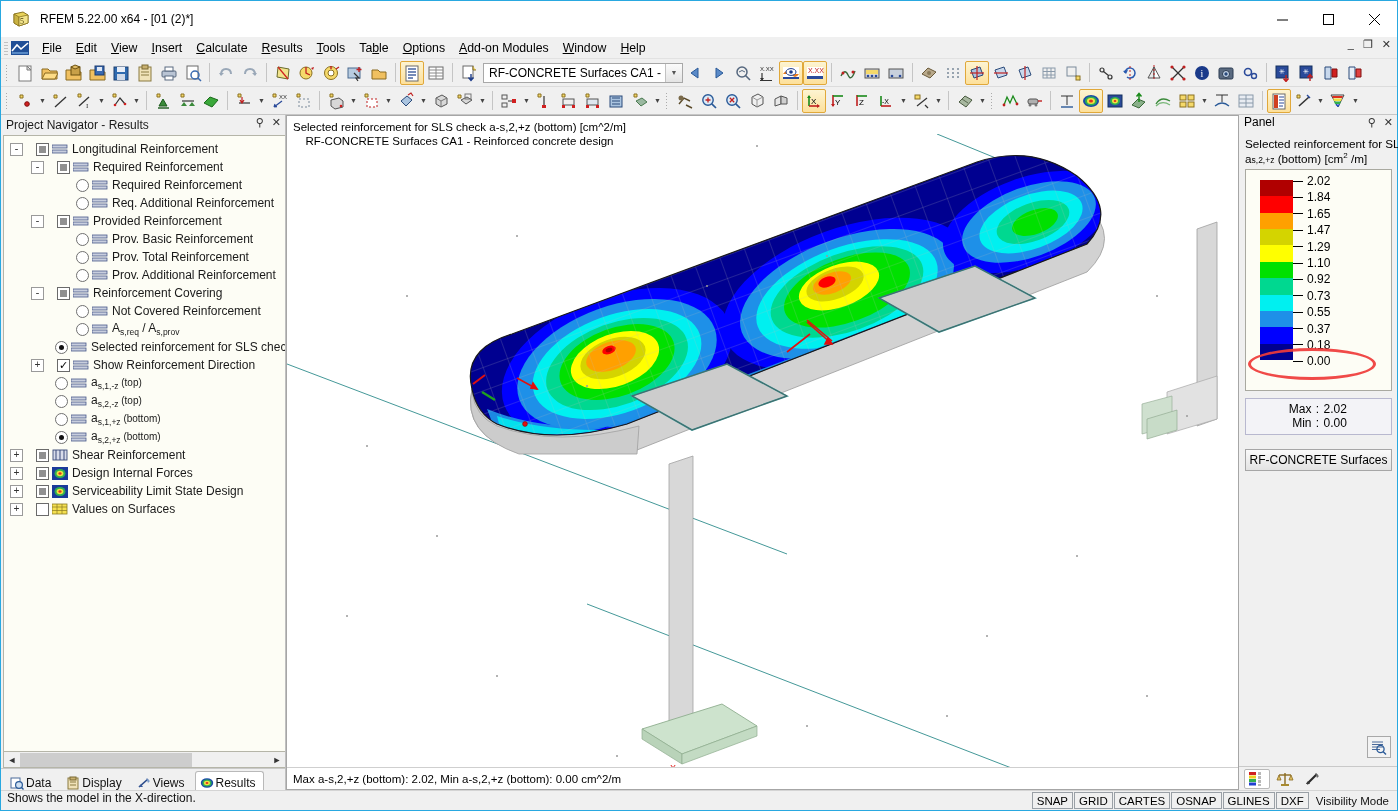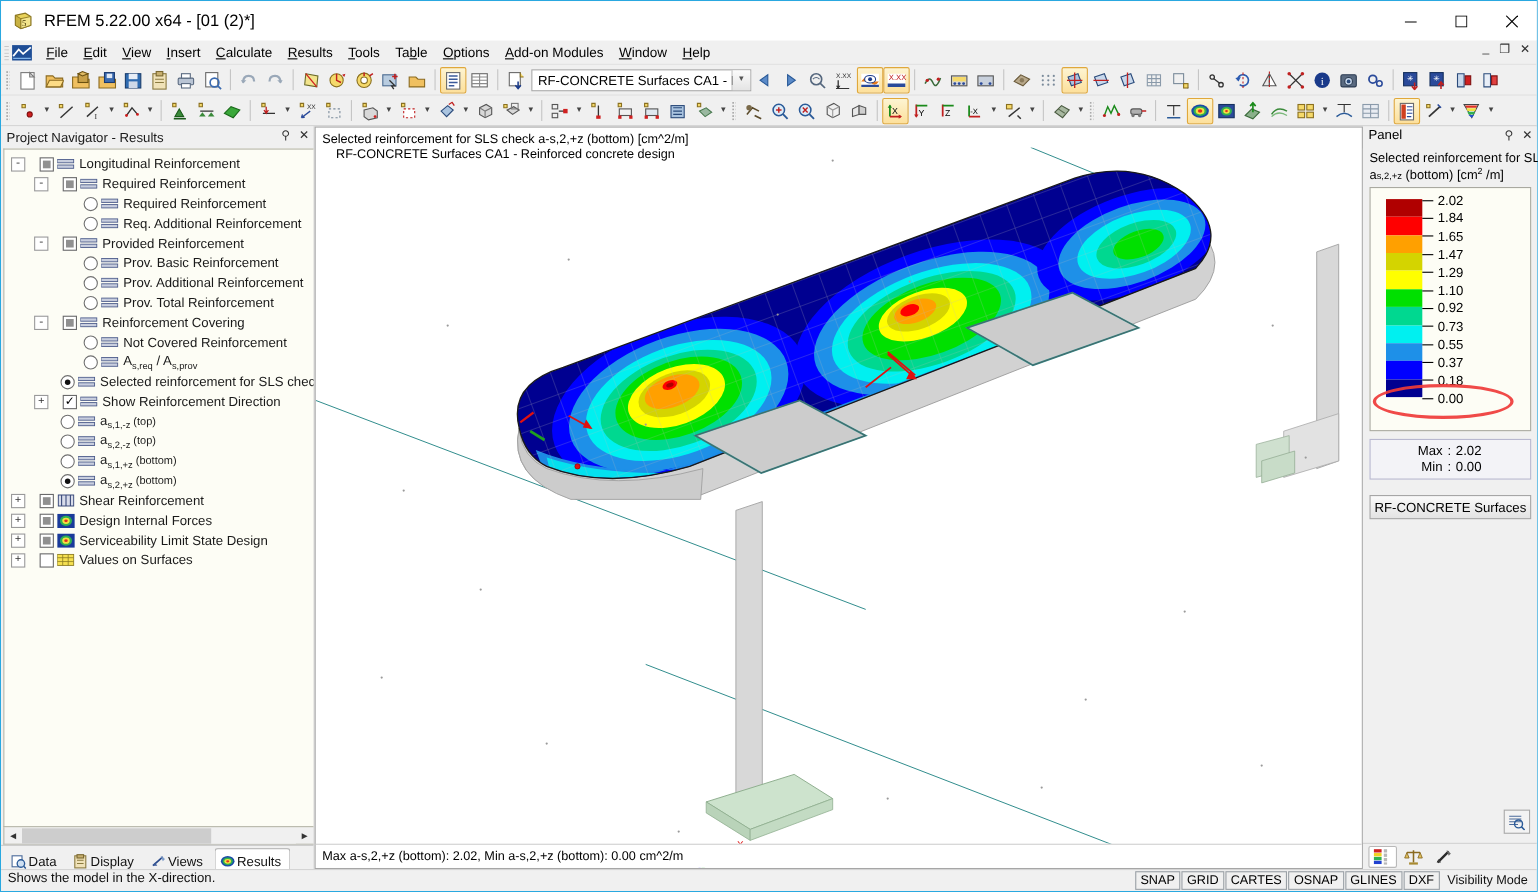--- a/index.html
+++ b/index.html
@@ -21,21 +21,21 @@
 
   
   .titlebar {
     height:36px; background:#ffffff; display:flex; align-items:center;
     flex:0 0 36px; position:relative;
   }
   .titlebar .appicon {
     width:20px; height:20px; margin-left:10px; margin-right:9px;
     position:relative;
   }
-  .title-text { font-size:15px; color:#000; }
+  .title-text { font-size:12px; color:#000; }
   .winbtns { position:absolute; right:0; top:0; height:36px; display:flex; }
   .winbtn {
     width:46px; height:36px; display:flex; align-items:center; justify-content:center;
     color:#000; font-size:13px;
   }
   .winbtn svg { display:block; }
 
   
   .menubar {
     height:22px; flex:0 0 22px; background:#f0f0f0; display:flex; align-items:center;
@@ -1095,34 +1095,34 @@
               <div class="indent" style="width:48px"></div>
               <div class="indent" style="width:13px"></div>
               <div class="dots"></div>
               <div class="radio"></div>
               <div class="tico">
                 <svg width="16" height="11">
                   <rect x="0" y="1" width="15" height="3" fill="#c8cede" stroke="#4a5a8a" stroke-width="0.8"></rect>
                   <rect x="0" y="6" width="15" height="3" fill="#c8cede" stroke="#4a5a8a" stroke-width="0.8"></rect>
                 </svg>
               </div>
-              <div class="tlabel">Prov. Additional Reinforcement</div>
+              <div class="tlabel">Prov. Total Reinforcement</div>
             </div>
             <div class="tree-row">
               <div class="indent" style="width:48px"></div>
               <div class="indent" style="width:13px"></div>
               <div class="dots"></div>
               <div class="radio"></div>
               <div class="tico">
                 <svg width="16" height="11">
                   <rect x="0" y="1" width="15" height="3" fill="#c8cede" stroke="#4a5a8a" stroke-width="0.8"></rect>
                   <rect x="0" y="6" width="15" height="3" fill="#c8cede" stroke="#4a5a8a" stroke-width="0.8"></rect>
                 </svg>
               </div>
-              <div class="tlabel">Prov. Total Reinforcement</div>
+              <div class="tlabel">Prov. Additional Reinforcement</div>
             </div>
             <div class="tree-row">
               <div class="indent" style="width:27px"></div>
               <div class="expander">-</div>
               <div class="dots"></div>
               <div class="chk filled"></div>
               <div class="tico">
                 <svg width="16" height="11">
                   <rect x="0" y="1" width="15" height="3" fill="#c8cede" stroke="#4a5a8a" stroke-width="0.8"></rect>
                   <rect x="0" y="6" width="15" height="3" fill="#c8cede" stroke="#4a5a8a" stroke-width="0.8"></rect>

